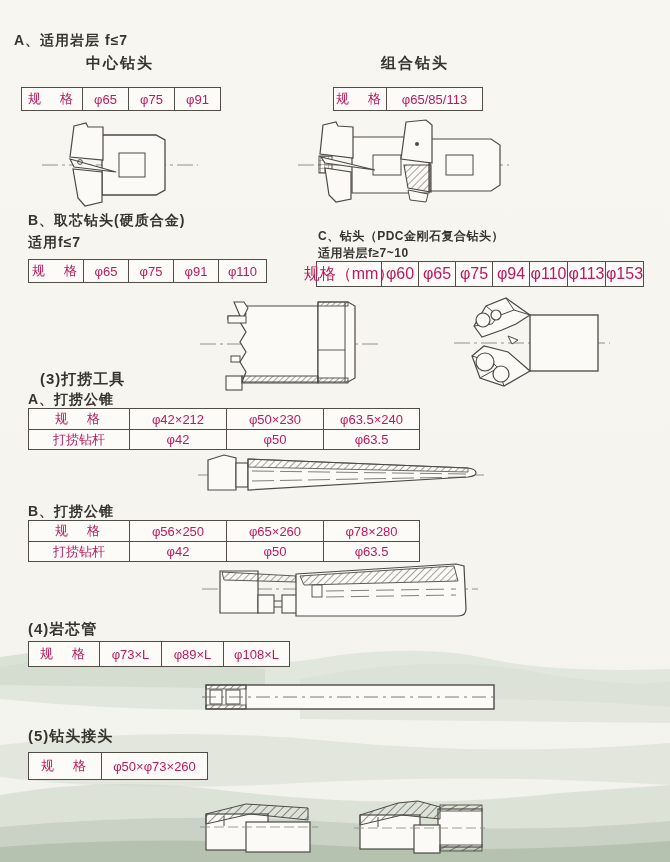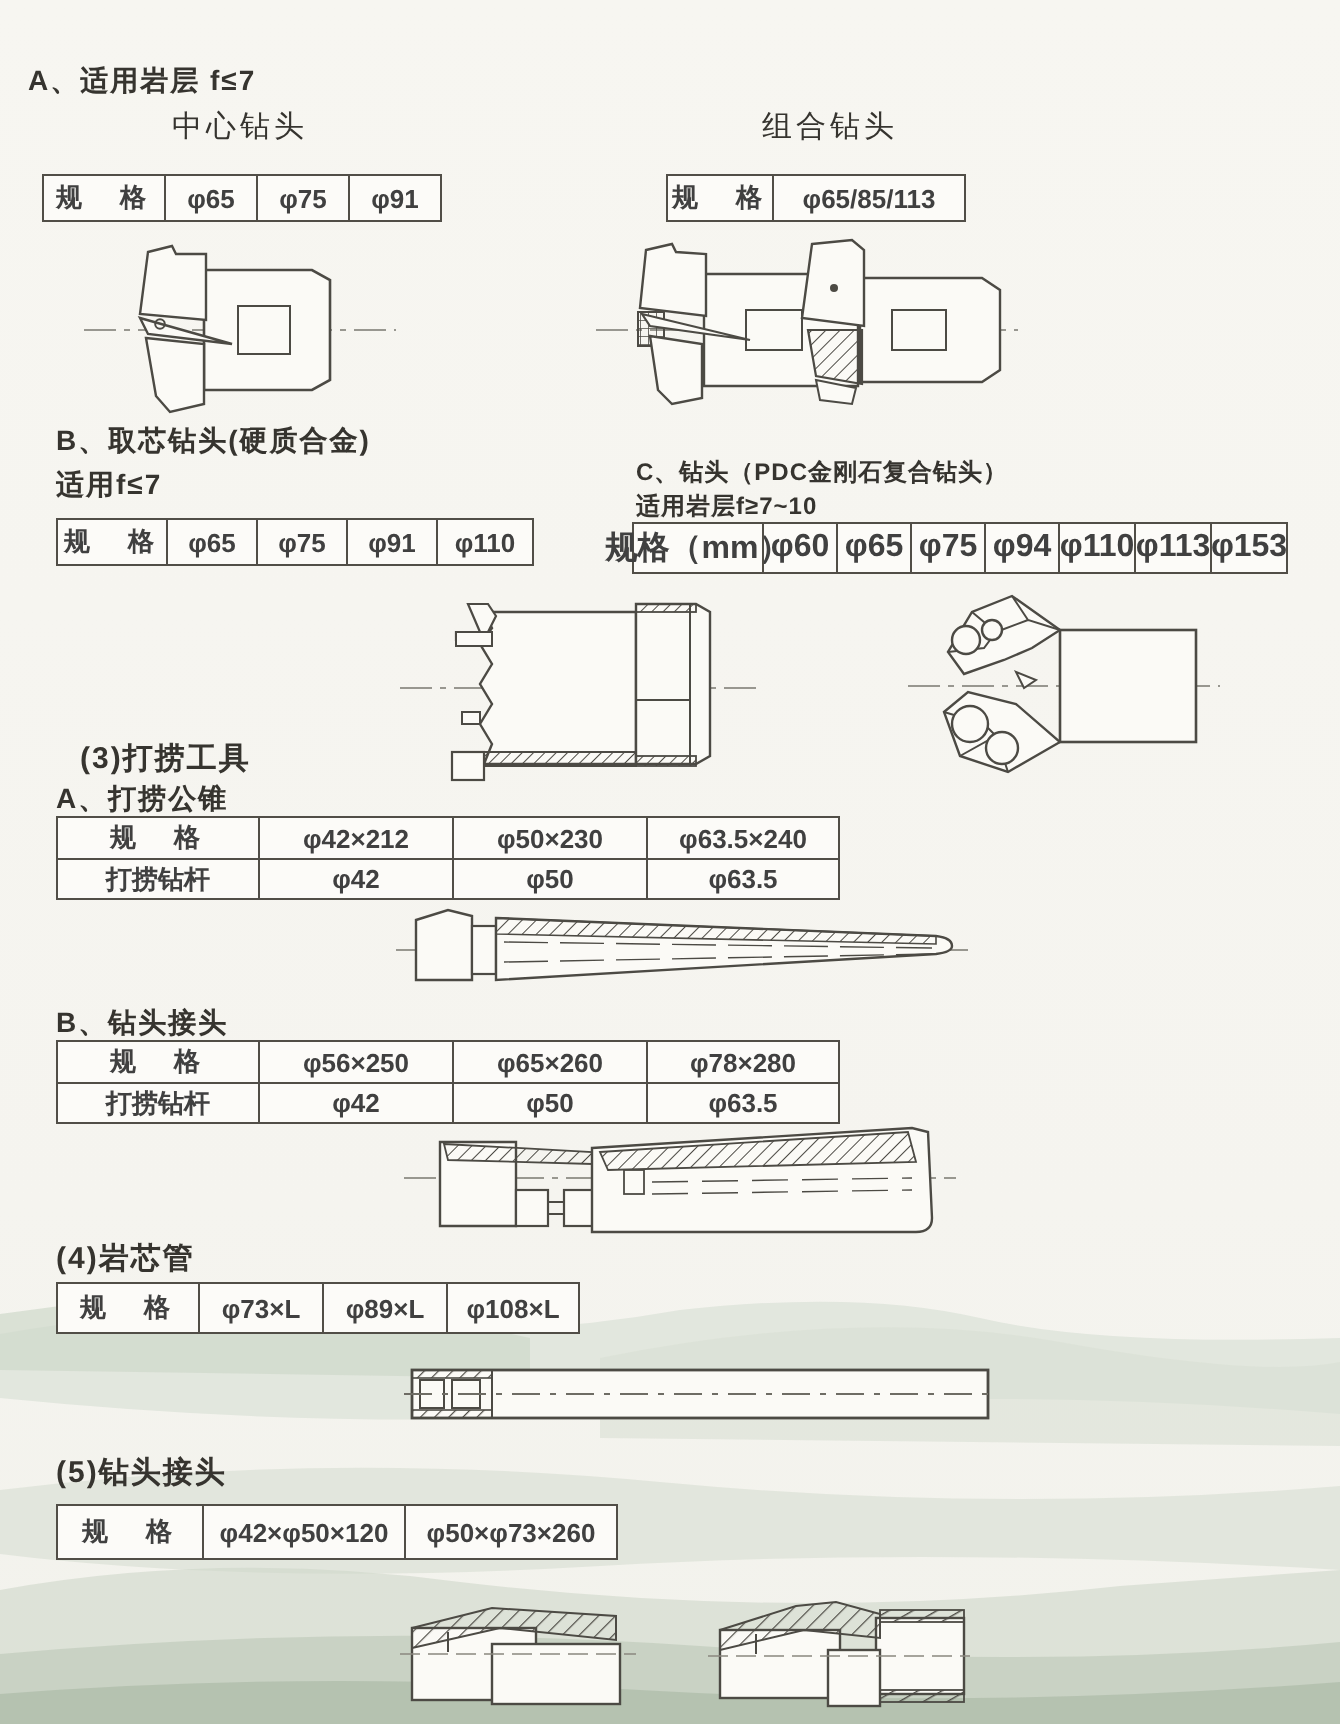--- a/index.html
+++ b/index.html
@@ -12,38 +12,38 @@
     width:670px;height:862px;
     margin:0 auto;
     background:linear-gradient(180deg,#f7f6f1 0%,#f5f4ef 70%,#f2f2ec 100%);
     overflow:hidden;
     color:#36342f;
   }
   .txt{position:absolute;white-space:nowrap;color:#36342f;}
   .h-main{font-size:15px;font-weight:700;letter-spacing:1px;}
   .h-sub{font-size:14px;font-weight:600;letter-spacing:1px;}
   .h-small{font-size:12px;font-weight:600;letter-spacing:.5px;}
-  .h-center{font-size:15px;font-weight:400;letter-spacing:2px;}
+  .h-center{font-size:15px;font-weight:700;letter-spacing:2px;}
 
   
   .spec-table{
     position:absolute;
     display:flex;flex-direction:column;
     border:1.5px solid #514e47;
     background:#fcfbf8;
     box-sizing:border-box;
     z-index:3;
   }
   .spec-row{display:flex;}
   .spec-row + .spec-row .cell{border-top:1.2px solid #514e47;}
   .cell{
     box-sizing:border-box;
     border-left:1.2px solid #514e47;
     display:flex;align-items:center;justify-content:center;
-    font-size:13px;font-weight:700;color:#404040;
+    font-size:13px;font-weight:400;color:#be185d;
     white-space:nowrap;
   }
   .cell:first-child{border-left:none;}
   .cell.hdr{letter-spacing:3px;}
   .cell.small{font-size:16px;}
 
   .drawing{position:absolute;z-index:2;}
   .drawing svg{display:block;}
 
   #mountains{position:absolute;left:0;top:627px;width:670px;height:235px;z-index:1;}
@@ -206,21 +206,21 @@
       <line x1="2" y1="28" x2="288" y2="28" stroke="#7a7870" stroke-width="0.8" stroke-dasharray="16 4 3 4"></line>
       <path d="M12 13 L28 8 L40 11 V43 H12 Z" fill="#fbfaf6" stroke="#4c4a44" stroke-width="1.2"></path>
       <rect x="40" y="16" width="12" height="24" fill="#fbfaf6" stroke="#4c4a44" stroke-width="1.1"></rect>
       <path d="M52 12 L272 21 Q280 22 280 26 Q280 29 272 30 L52 43 Z" fill="#fbfaf6" stroke="#4c4a44" stroke-width="1.2"></path>
       <path d="M52 12 L272 21 L272 25 L52 20 Z" fill="url(#h5)" stroke="#4c4a44" stroke-width="0.8"></path>
       <line x1="56" y1="24" x2="270" y2="27" stroke="#4c4a44" stroke-width="0.7" stroke-dasharray="22 6"></line>
       <line x1="56" y1="34" x2="270" y2="30" stroke="#4c4a44" stroke-width="0.7" stroke-dasharray="22 6"></line>
     </svg>
   </div>
 
-  <div class="txt h-sub" style="left:28px;top:503px">B、钻头接头</div>
+  <div class="txt h-sub" style="left:28px;top:503px">B、打捞公锥</div>
 
   <div class="spec-table" style="left:28px;top:520px">
     <div class="spec-row">
       <div class="cell hdr" style="width:100px;height:20px">规　格</div>
       <div class="cell" style="width:97px;height:20px">φ56×250</div>
       <div class="cell" style="width:97px;height:20px">φ65×260</div>
       <div class="cell" style="width:96px;height:20px">φ78×280</div>
     </div>
     <div class="spec-row">
       <div class="cell" style="width:100px;height:20px">打捞钻杆</div>
@@ -278,21 +278,20 @@
       <line x1="46" y1="9" x2="46" y2="33" stroke="#4c4a44" stroke-width="1"></line>
       <line x1="2" y1="21" x2="298" y2="21" stroke="#6e6c64" stroke-width="0.9" stroke-dasharray="14 5 3 5"></line>
     </svg>
   </div>
 
   <div class="txt h-main" style="left:28px;top:727px;z-index:3">(5)钻头接头</div>
 
   <div class="spec-table" style="left:28px;top:752px">
     <div class="spec-row">
       <div class="cell hdr" style="width:72px;height:26px">规　格</div>
-      <div class="cell" style="width:101px;height:26px">φ42×φ50×120</div>
       <div class="cell" style="width:106px;height:26px">φ50×φ73×260</div>
     </div>
   </div>
 
   <div class="drawing" style="left:196px;top:792px">
     <svg width="125" height="62" viewBox="0 0 125 62">
       <defs>
         <pattern id="h8" patternUnits="userSpaceOnUse" width="6" height="6" patternTransform="rotate(45)">
           <line x1="0" y1="0" x2="0" y2="6" stroke="#4c4a44" stroke-width="1.2"></line>
         </pattern>

